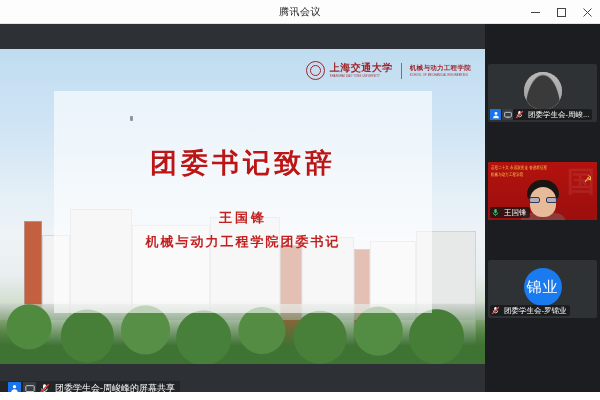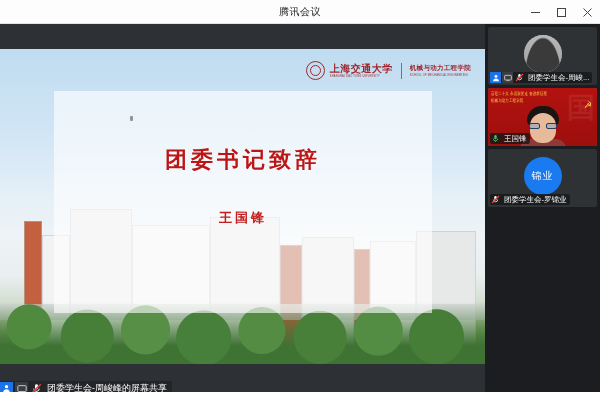--- a/index.html
+++ b/index.html
@@ -132,21 +132,21 @@
     background: rgba(255,255,255,.62);
   }
 
   .slide-title {
     position: absolute;
     left: 0; right: 0;
     top: 54px;
     text-align: center;
     font-family: "DejaVu Serif", "Liberation Serif", serif;
     font-weight: bold;
-    font-size: 22px;
+    font-size: 27px;
     letter-spacing: 4px;
     color: #bb1515;
     text-shadow: 0 1px 0 rgba(255,255,255,.6);
   }
   .slide-speaker {
     position: absolute;
     left: 0; right: 0;
     top: 118px;
     text-align: center;
     font-family: "DejaVu Serif", "Liberation Serif", serif;
@@ -185,21 +185,21 @@
     flex: none;
   }
   .logo-seal::after {
     content: "";
     position: absolute;
     left: 3px; top: 3px; right: 3px; bottom: 3px;
     border: 1px solid #9e1b22;
     border-radius: 50%;
   }
   .logo-cn {
-    font-family: Liberation Sans, sans-serif;
+    font-family: Liberation Mono, monospace;
     font-size: 10px;
     font-weight: bold;
     color: #9e1b22;
     letter-spacing: .5px;
     line-height: 1.05;
   }
   .logo-en {
     font-size: 2.6px;
     color: #9e1b22;
     letter-spacing: .2px;
@@ -242,21 +242,21 @@
   
   .share-label {
     position: absolute;
     left: 0;
     bottom: 4px;
     height: 15px;
     display: flex;
     align-items: center;
     gap: 2px;
     background: #232528;
-    padding: 0 5px 0 0;
+    padding: 0 5px 0 8px;
   }
   .ico {
     width: 13px;
     height: 13px;
     flex: none;
     display: flex;
     align-items: center;
     justify-content: center;
   }
   .ico.person-blue { background: #1a73e8; }
@@ -285,20 +285,21 @@
     overflow: hidden;
   }
   .tile {
     position: relative;
     width: 109px;
     height: 58px;
     background: #2f3235;
     border-radius: 2px;
     overflow: hidden;
     flex: none;
+    margin-top: 37px;
   }
   .tile.active {
     outline: 1.5px solid #3ec06a;
     outline-offset: -1.5px;
   }
   .avatar {
     position: absolute;
     left: 50%;
     top: 47%;
     transform: translate(-50%,-50%);
@@ -306,21 +307,21 @@
     border-radius: 50%;
     overflow: hidden;
     background: #8d8d8d;
   }
   .avatar.initials {
     background: #1a7af0;
     display: flex;
     align-items: center;
     justify-content: center;
     color: #fff;
-    font-size: 10px;
+    font-size: 15px;
     letter-spacing: 1px;
   }
   .av-person {
     position: absolute;
     inset: 0;
     background:
       radial-gradient(circle at 50% 33%, #3a3a3a 0 8px, transparent 9px),
       radial-gradient(ellipse at 50% 105%, #3a3a3a 0 17px, transparent 18px),
       linear-gradient(to bottom, #b9b9b9, #9d9d9d);
   }
@@ -524,20 +525,21 @@
         <div class="logo-div"></div>
         <div>
           <div class="logo-school-cn">机械与动力工程学院</div>
           <div class="logo-school-en">SCHOOL OF MECHANICAL ENGINEERING</div>
         </div>
       </div>
 
       <div class="slide-card">
         <div class="slide-title">团委书记致辞</div>
         <div class="slide-speaker">王国锋</div>
+        <div class="slide-role">机械与动力工程学院团委书记</div>
       </div>
 
       <div class="cursor-dot"></div>
     </div>
 
     <div class="share-label">
       <div class="ico person-blue">
         <svg width="9" height="9" viewBox="0 0 12 12">
           <circle cx="6" cy="3.6" r="2.2" fill="#fff"></circle>
           <path d="M1.6 11c0-2.6 2-4.1 4.4-4.1S10.4 8.4 10.4 11z" fill="#fff"></path>

